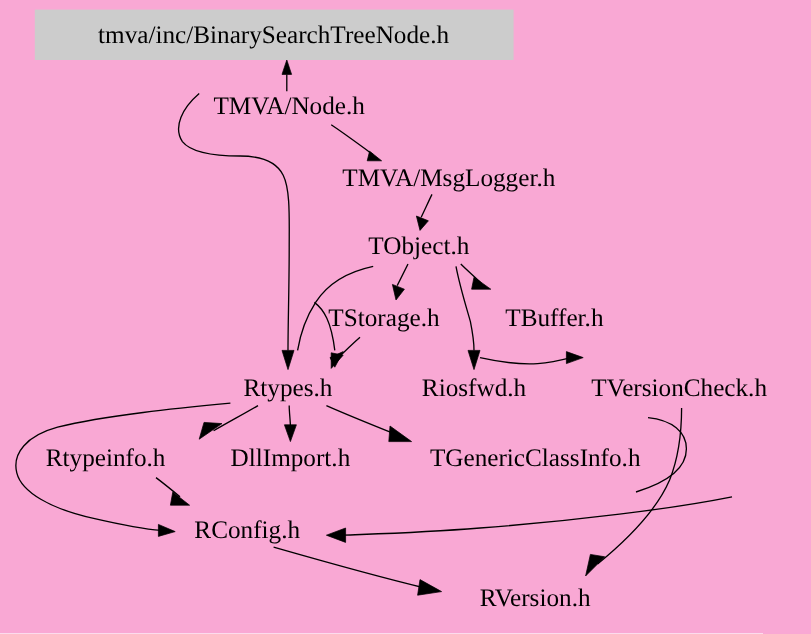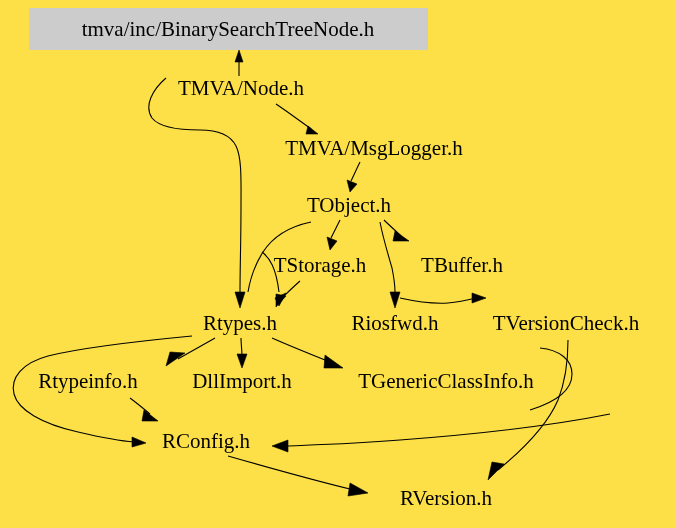--- a/index.html
+++ b/index.html
@@ -7,21 +7,21 @@
     padding: 0;
     background: #ffffff;
   }
   body {
     font-family: "Liberation Serif", "DejaVu Serif", serif;
   }
   #graph-canvas {
     position: relative;
     width: 676px;
     height: 528px;
-    background: #fde047;
+    background: #f9a8d4;
     overflow: hidden;
   }
   svg#graph-svg {
     position: absolute;
     left: 0;
     top: 0;
     width: 676px;
     height: 528px;
   }
   .node-label {

